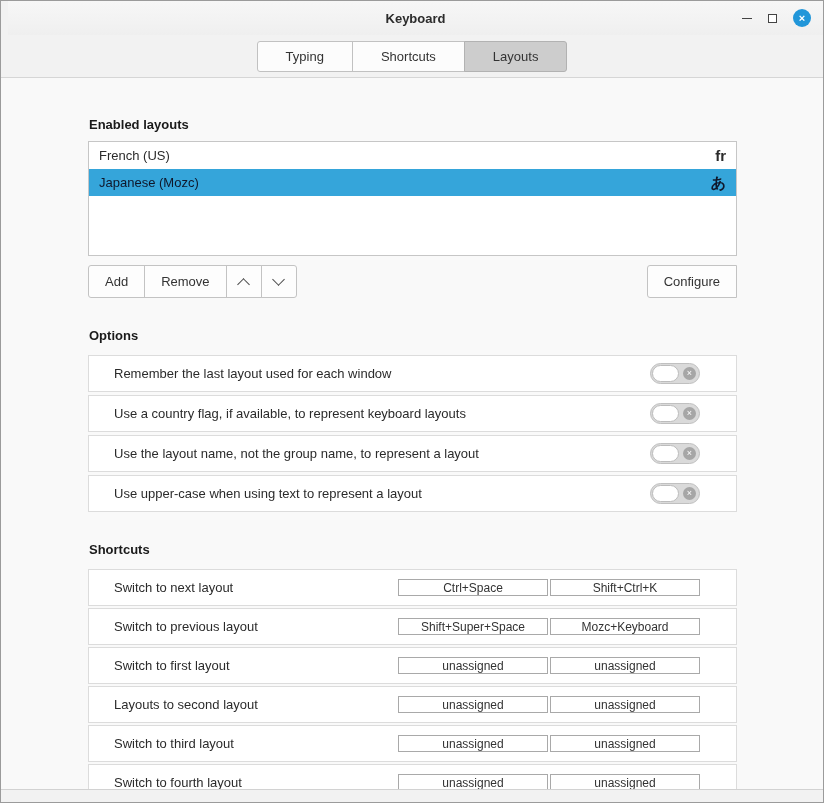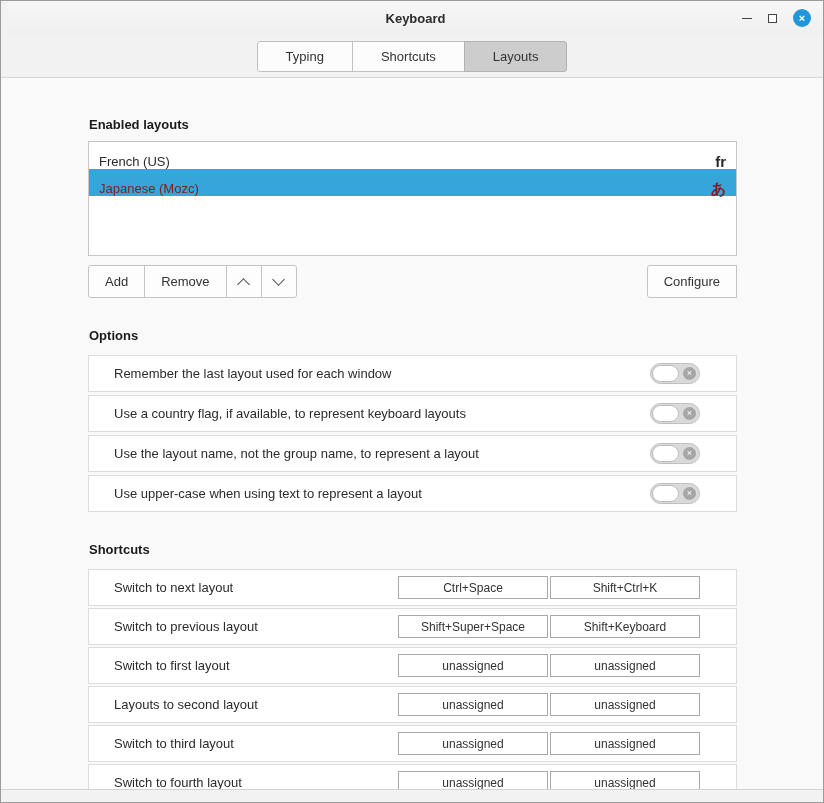--- a/index.html
+++ b/index.html
@@ -52,22 +52,22 @@
   
   .content {
     flex: 1 1 auto; overflow: hidden;
     background: #f9f9f9; border-top: 1px solid #d6d6d6;
     padding: 22px 86px 0 87px;
   }
   .section-heading { font-size: 13px; font-weight: bold; color: #1a1a1a; margin: 17px 0 9px 1px; }
   .section-heading.spaced { margin-top: 30px; margin-bottom: 12px; }
   
   .listbox { background: #fff; border: 1px solid #c6c6c6; height: 115px; overflow: hidden; }
-  .list-row { height: 27px; display: flex; align-items: flex-end; padding: 0 10px; font-size: 13px; color: #2b2b2b; }
-  .list-row.selected { background: #35a5da; color: #7f1d1d; }
+  .list-row { height: 27px; display: flex; align-items: center; padding: 0 10px; font-size: 13px; color: #2b2b2b; }
+  .list-row.selected { background: #35a5da; color: #0f172a; }
   .layout-badge { margin-left: auto; font-weight: bold; font-size: 15px; line-height: 1; }
   
   .actions { display: flex; margin-top: 9px; justify-content: flex-end; }
   .btn {
     height: 33px; padding: 0 16px; margin-left: -1px;
     background: #fdfdfd; border: 1px solid #c3c3c3;
     font-family: inherit; font-size: 13px; color: #333; cursor: default;
   }
   .grp-first { margin-left: 0; border-radius: 3px 0 0 3px; }
   .grp-last { border-radius: 0 3px 3px 0; }
@@ -89,21 +89,21 @@
   
   .toggle { margin-left: auto; position: relative; width: 50px; height: 21px;
     border-radius: 11px; background: #dadada; border: 1px solid #c0c0c0; cursor: default; }
   .toggle .knob { position: absolute; left: 1px; top: 1px; width: 27px; height: 17px;
     border-radius: 9px; background: #fff; border: 1px solid #bcbcbc; }
   .toggle .x-badge { position: absolute; right: 3px; top: 3px; width: 13px; height: 13px;
     border-radius: 50%; background: #a6a6a6; color: #fff; font-size: 9px;
     line-height: 13px; text-align: center; }
   
   .bindings { margin-left: auto; display: flex; gap: 2px; }
-  .kbind { width: 150px; height: 23px; background: #fff; border: 1px solid #a9a9a9;
+  .kbind { width: 150px; height: 17px; background: #fff; border: 1px solid #a9a9a9;
     display: flex; align-items: center; justify-content: center;
     font-size: 12px; color: #333; cursor: default; }
   
   .window-footer { flex: 0 0 13px; background: #f2f2f2; border-top: 1px solid #d2d2d2; }
 </style>
 </head>
 <body>
 
 <div class="window">
 
@@ -196,21 +196,21 @@
       <span>Switch to next layout</span>
       <span class="bindings">
         <span class="kbind">Ctrl+Space</span>
         <span class="kbind">Shift+Ctrl+K</span>
       </span>
     </div>
     <div class="card-row shortcut-row">
       <span>Switch to previous layout</span>
       <span class="bindings">
         <span class="kbind">Shift+Super+Space</span>
-        <span class="kbind">Shift+Keyboard</span>
+        <span class="kbind">Mozc+Keyboard</span>
       </span>
     </div>
     <div class="card-row shortcut-row">
       <span>Switch to first layout</span>
       <span class="bindings">
         <span class="kbind">unassigned</span>
         <span class="kbind">unassigned</span>
       </span>
     </div>
     <div class="card-row shortcut-row">

